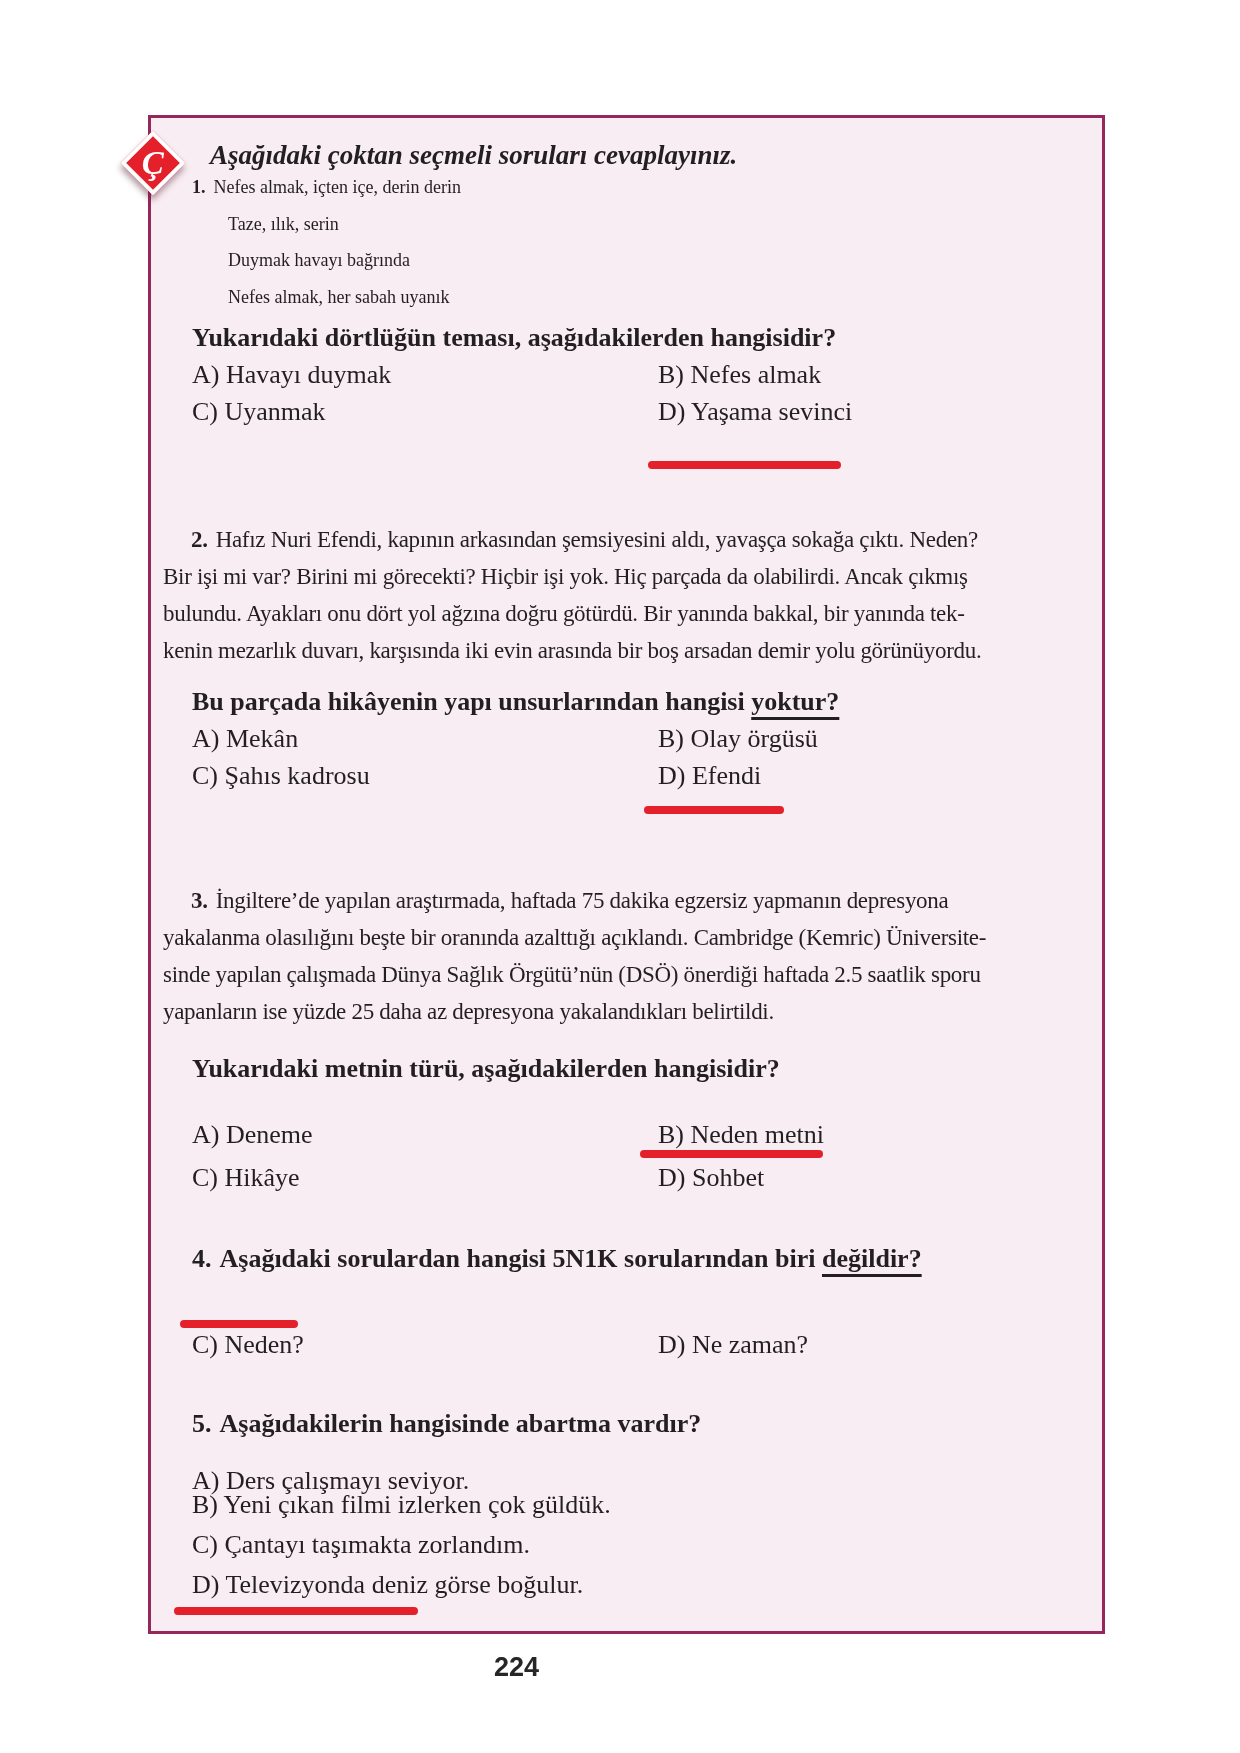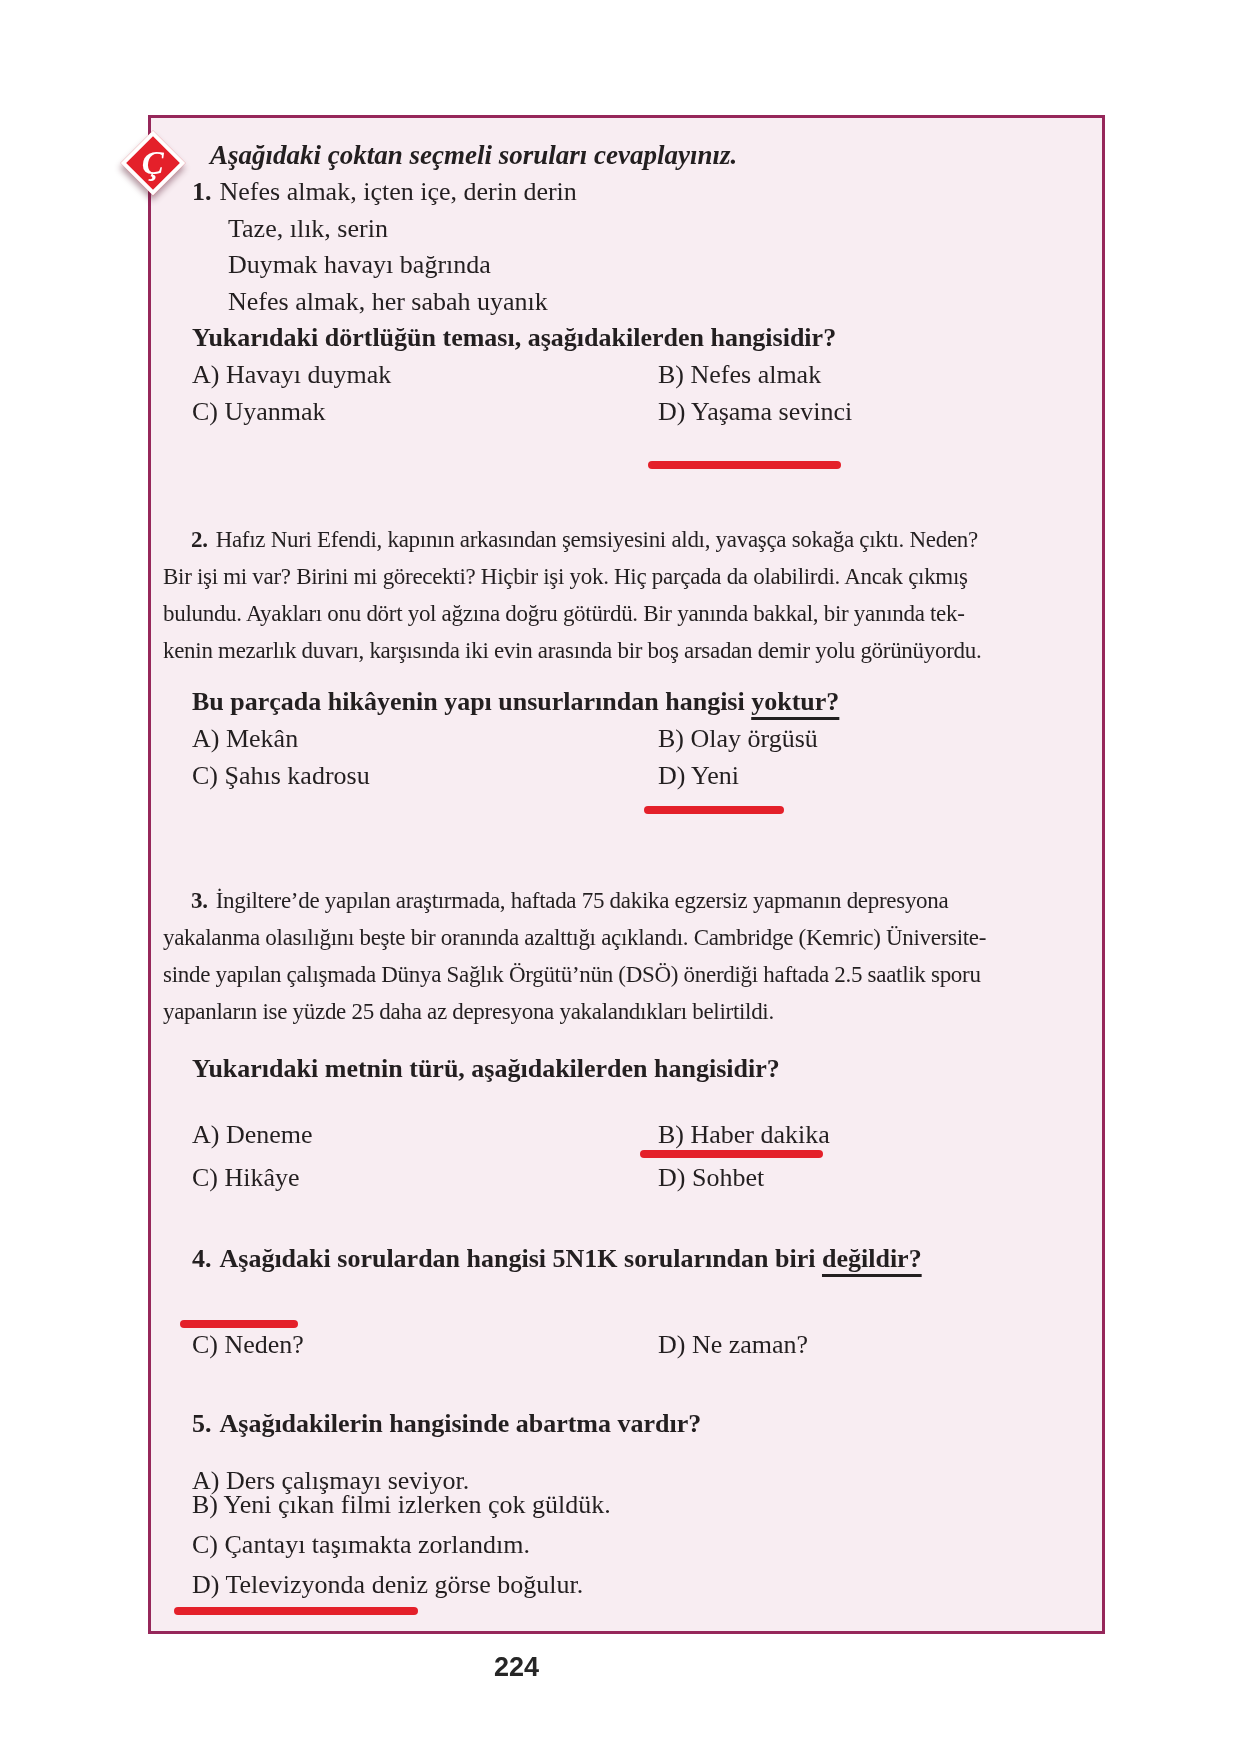--- a/index.html
+++ b/index.html
@@ -8,21 +8,21 @@
     --accent:#e4202a;
     --ink:#231f20;
   }
   *{margin:0;padding:0;box-sizing:border-box;}
   body{background:#ffffff;font-family:"Liberation Serif","DejaVu Serif",serif;color:var(--ink);}
   .sheet{position:relative;width:1240px;height:1753px;background:#ffffff;overflow:hidden;}
   .qbox{position:absolute;left:148px;top:115px;width:957px;height:1519px;
         background:var(--box-bg);border:3px solid var(--box-border);}
   .abs{position:absolute;white-space:nowrap;}
   .instruction{font-size:27px;font-weight:700;font-style:italic;}
-  .body-line{font-size:26px;}
+  .body-line{font-size:18px;}
   .para-line{font-size:23px;letter-spacing:-0.3px;}
   .stem{font-size:26px;font-weight:700;}
   .qnum{font-weight:700;margin-right:8px;}
   .blk-u{text-decoration:underline;text-decoration-thickness:2.5px;text-underline-offset:7px;}
   .opt{font-size:26px;}
   .col-a{position:absolute;left:192px;top:0;}
   .col-b{position:absolute;left:658px;top:0;}
   .opt-row{position:absolute;left:0;width:1240px;height:36px;}
   .mark{position:absolute;height:8px;border-radius:4px;background:var(--accent);}
   
@@ -72,34 +72,34 @@
   <div class="abs para-line" style="left:163px;top:638px;">kenin mezarlık duvarı, karşısında iki evin arasında bir boş arsadan demir yolu görünüyordu.</div>
   <div class="abs stem" style="left:192px;top:687px;">
     <span>Bu parçada hikâyenin yapı unsurlarından hangisi </span><span class="blk-u">yoktur?</span>
   </div>
   <div class="opt-row" style="top:724px;">
     <span class="opt col-a">A) Mekân</span>
     <span class="opt col-b">B) Olay örgüsü</span>
   </div>
   <div class="opt-row" style="top:761px;">
     <span class="opt col-a">C) Şahıs kadrosu</span>
-    <span class="opt col-b">D) Yeni</span>
+    <span class="opt col-b">D) Efendi</span>
   </div>
   <div class="mark" style="left:644px;top:806px;width:140px;"></div>
 
   <div class="abs para-line" style="left:191px;top:888px;">
     <span class="qnum">3.</span><span>İngiltere’de yapılan araştırmada, haftada 75 dakika egzersiz yapmanın depresyona</span>
   </div>
   <div class="abs para-line" style="left:163px;top:925px;">yakalanma olasılığını beşte bir oranında azalttığı açıklandı. Cambridge (Kemric) Üniversite-</div>
   <div class="abs para-line" style="left:163px;top:962px;">sinde yapılan çalışmada Dünya Sağlık Örgütü’nün (DSÖ) önerdiği haftada 2.5 saatlik sporu</div>
   <div class="abs para-line" style="left:163px;top:999px;">yapanların ise yüzde 25 daha az depresyona yakalandıkları belirtildi.</div>
   <div class="abs stem" style="left:192px;top:1054px;">Yukarıdaki metnin türü, aşağıdakilerden hangisidir?</div>
   <div class="opt-row" style="top:1120px;">
     <span class="opt col-a">A) Deneme</span>
-    <span class="opt col-b">B) Haber dakika</span>
+    <span class="opt col-b">B) Neden metni</span>
   </div>
   <div class="mark" style="left:640px;top:1150px;width:183px;"></div>
   <div class="opt-row" style="top:1163px;">
     <span class="opt col-a">C) Hikâye</span>
     <span class="opt col-b">D) Sohbet</span>
   </div>
 
   <div class="abs stem" style="left:192px;top:1244px;">
     <span class="qnum">4.</span><span>Aşağıdaki sorulardan hangisi 5N1K sorularından biri </span><span class="blk-u">değildir?</span>
   </div>

